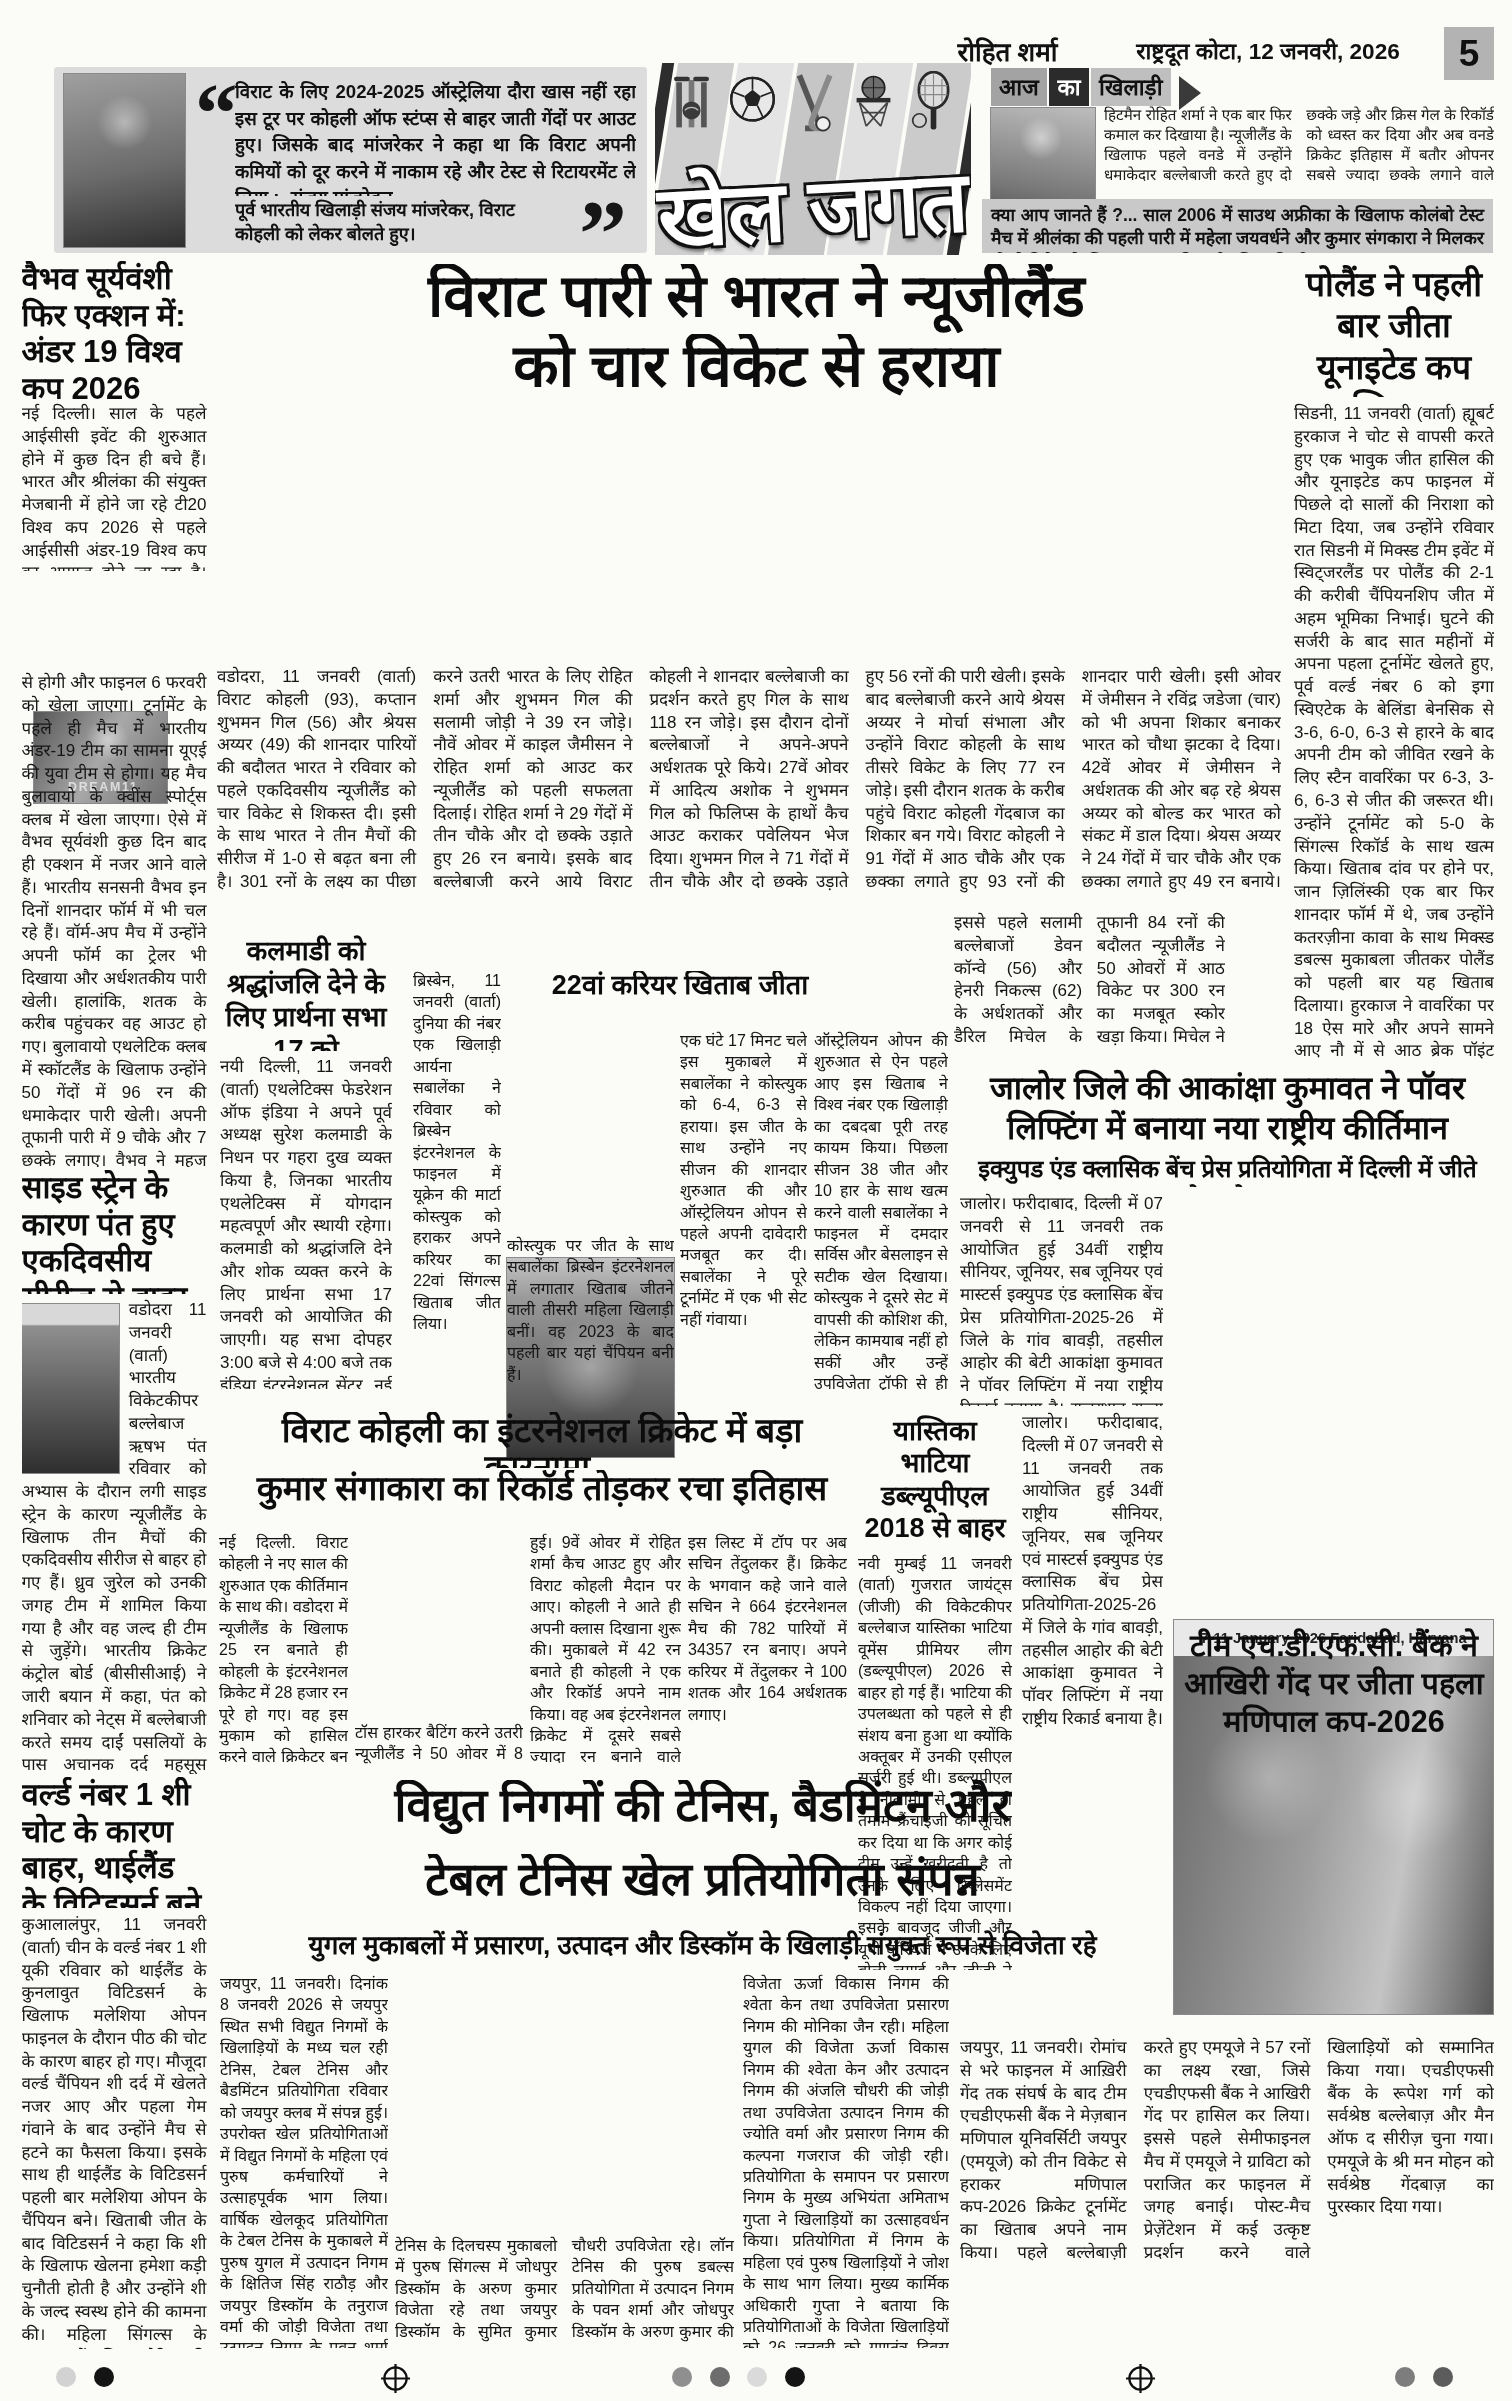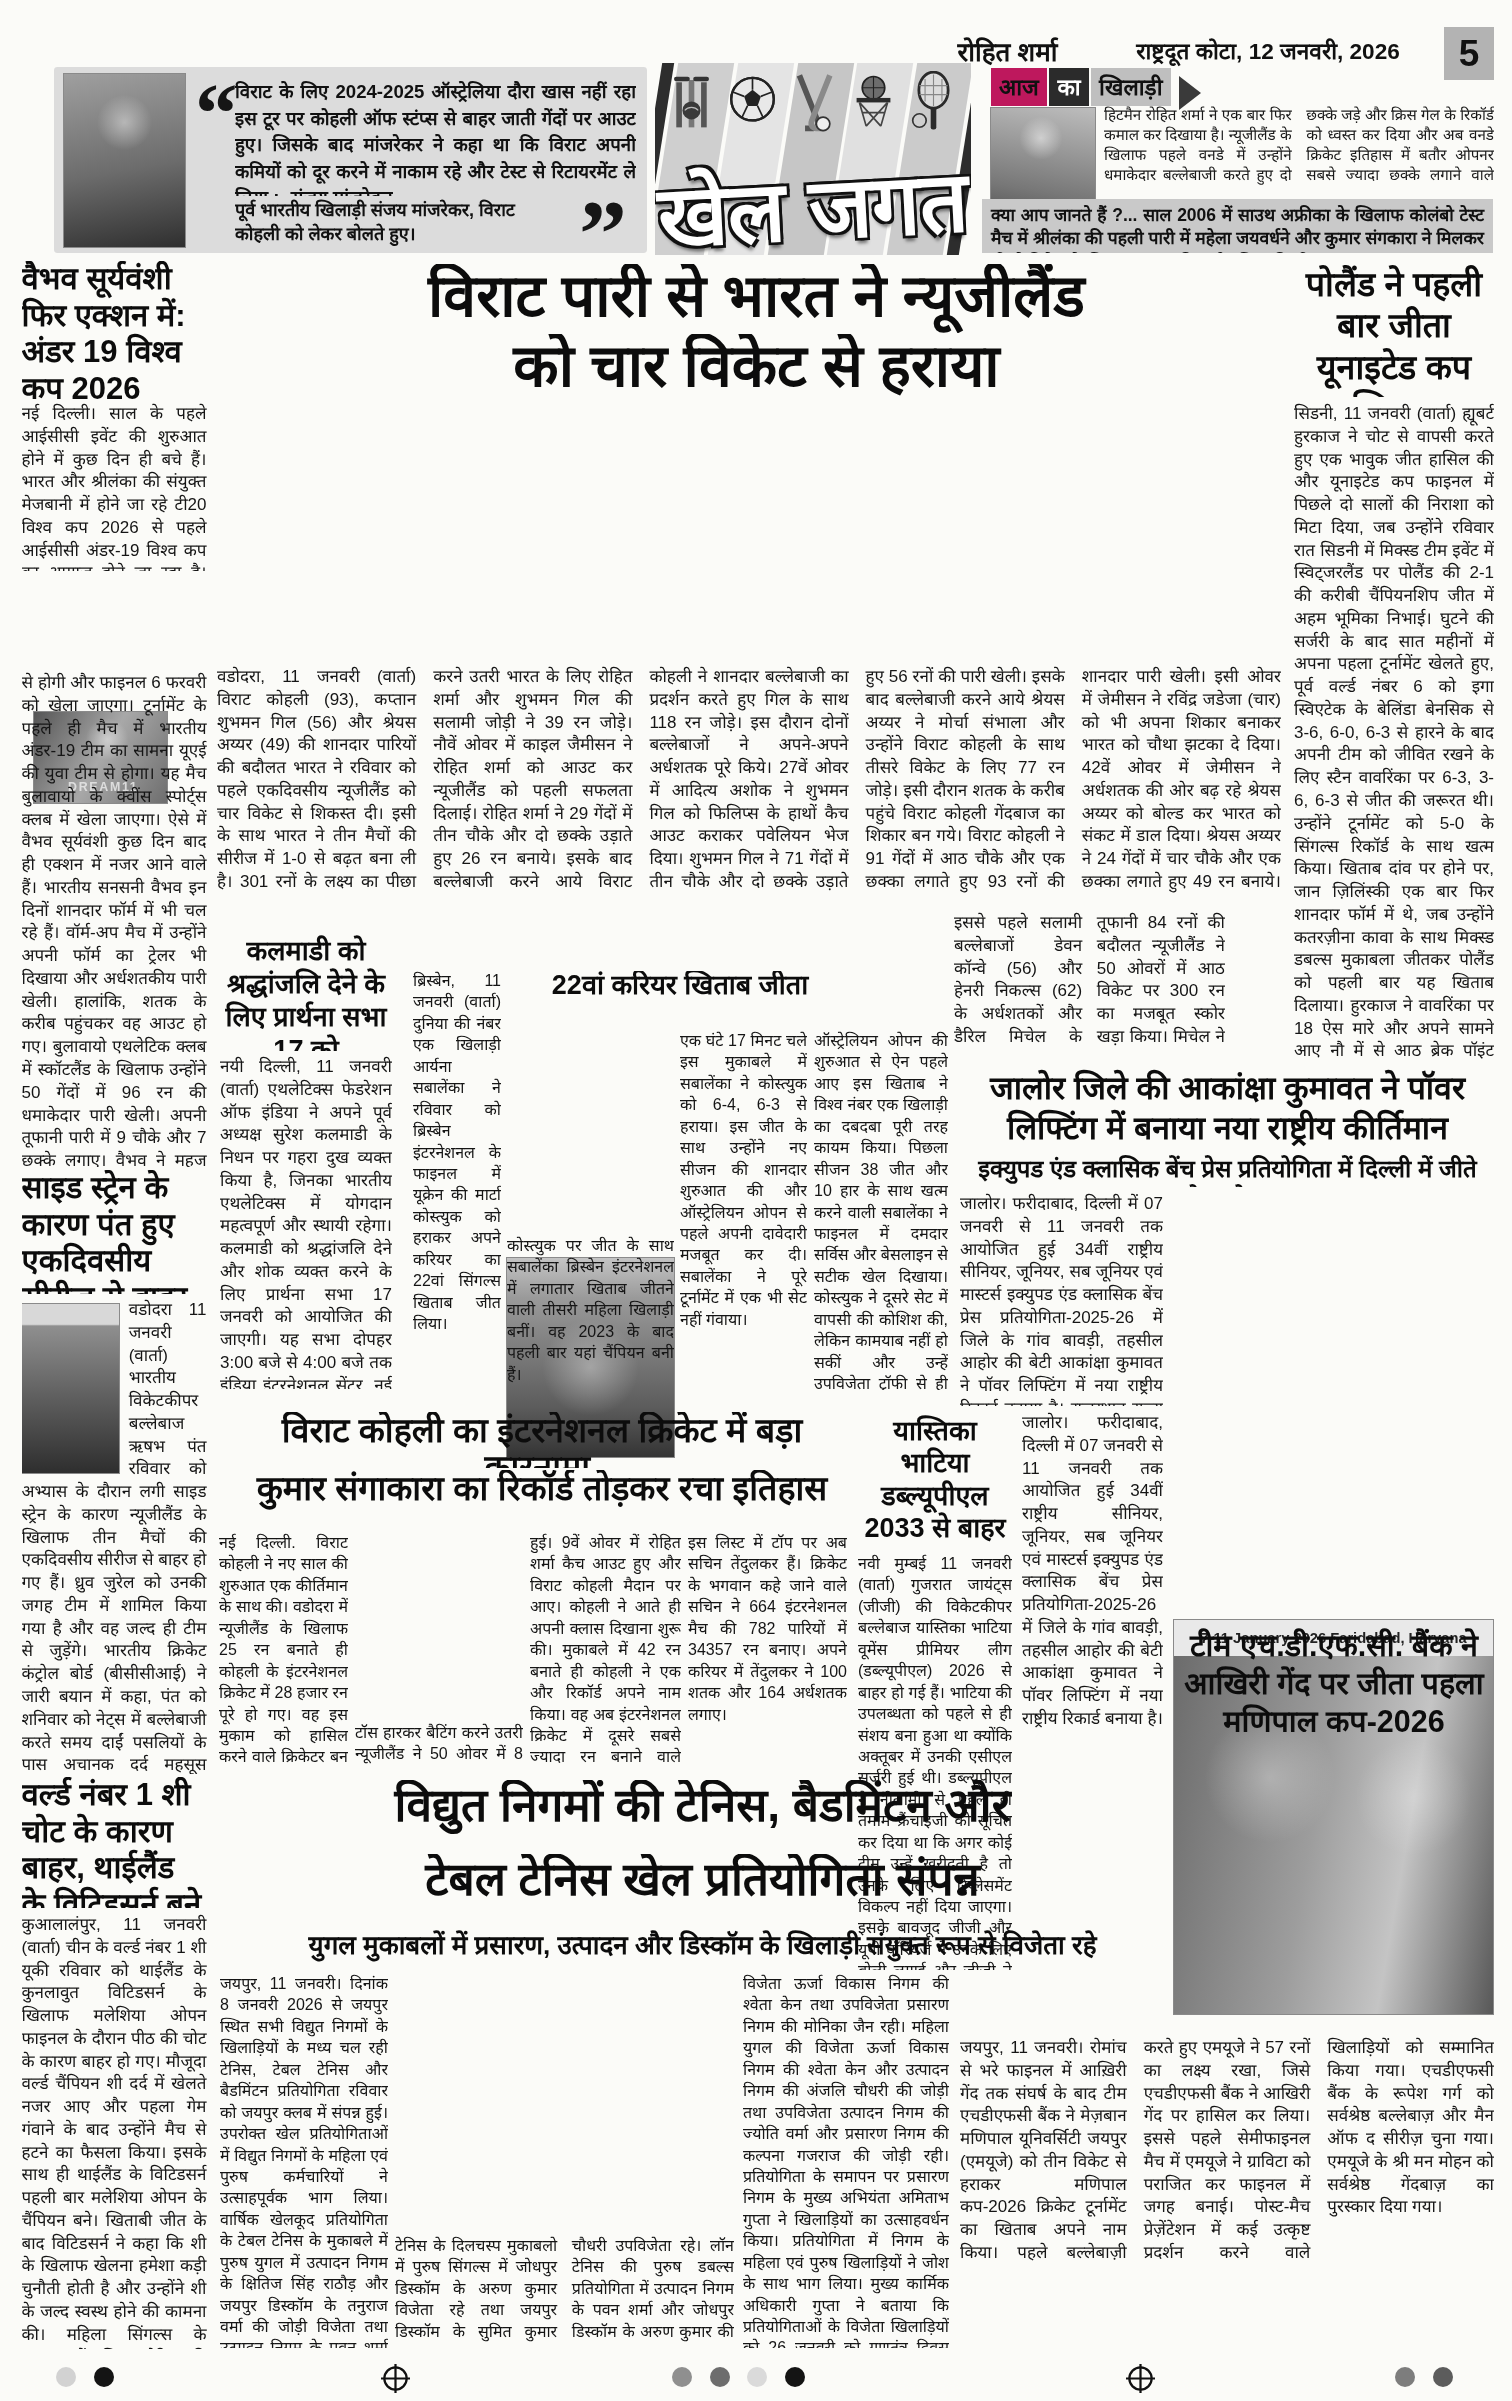--- a/index.html
+++ b/index.html
@@ -96,21 +96,21 @@
     <svg class="abs" style="left:253px;top:8px" width="51" height="63" viewBox="0 0 90 112">
       <ellipse cx="45" cy="34" rx="26" ry="32" fill="#ddd" stroke="#2a2a2a" stroke-width="5"></ellipse>
       <path d="M30 14 V54 M45 6 V62 M60 14 V54 M20 26 H70 M20 42 H70" stroke="#888" stroke-width="2"></path>
       <rect x="40" y="64" width="10" height="40" rx="4" fill="#2a2a2a"></rect>
       <circle cx="20" cy="88" r="12" fill="#cfcfcf" stroke="#333" stroke-width="3"></circle>
     </svg>
     <div class="masthead-title abs" style="left:0;top:85px;width:100%;text-align:center;font-size:85px;transform:rotate(-3deg)">खेल जगत</div>
   </section>
 
   <div class="abs" style="left:991px;top:68px">
-    <span class="label-box" style="background:#be185d;color:#111">आज</span>
+    <span class="label-box" style="background:#a3a3a3;color:#111">आज</span>
     <span class="label-box" style="background:#2b2b2b;color:#fff">का</span>
     <span class="label-box" style="background:#bfbfbf;color:#111">खिलाड़ी</span>
     <span style="display:inline-block;width:0;height:0;border-left:22.6px solid #3a3a3a;border-top:17px solid transparent;border-bottom:17px solid transparent;vertical-align:middle;margin-left:5.6px"></span>
   </div>
   <div class="photo ph-d abs" style="left:991px;top:108px;width:104px;height:137px"></div>
   <div class="bt-sm cols-2 abs" style="left:1104px;top:105px;width:390px;height:89px">हिटमैन रोहित शर्मा ने एक बार फिर कमाल कर दिखाया है। न्यूजीलैंड के खिलाफ पहले वनडे में उन्होंने धमाकेदार बल्लेबाजी करते हुए दो छक्के जड़े और क्रिस गेल के रिकॉर्ड को ध्वस्त कर दिया और अब वनडे क्रिकेट इतिहास में बतौर ओपनर सबसे ज्यादा छक्के लगाने वाले दुनिया के नंबर 1 बल्लेबाज बन गए है। क्रिस गेल ने बतौर ओपनर वनडे में कुल 328 छक्के (274 पारियों में) लगाए थे, लेकिन अब रोहित शर्मा ने इस रिकॉर्ड को पीछे छोड़ दिया है। उन्होंने 329 छक्के लगा दिए हैं और वह अब वनडे क्रिकेट में ओपनर के रूप में सबसे ज्यादा छक्के मारने वाले बल्लेबाज बन गए है।</div>
   <div class="abs" style="left:982px;top:199px;width:511px;height:54px;background:#c9c9c9;padding:4.5px 9px;font-size:17.5px;font-weight:700;line-height:1.35;text-align:justify;overflow:hidden">क्या आप जानते हैं ?... साल 2006 में साउथ अफ्रीका के खिलाफ कोलंबो टेस्ट मैच में श्रीलंका की पहली पारी में महेला जयवर्धने और कुमार संगकारा ने मिलकर तीसरे विकेट के लिए 624 रन की पार्टनरशिप की थी</div>
 
   <h1 class="hl abs" style="left:237px;top:264px;width:1039px;height:69px;font-size:59px;line-height:1.1">विराट पारी से भारत ने न्यूजीलैंड</h1>
   <h1 class="hl abs" style="left:237px;top:334px;width:1039px;height:69px;font-size:59px;line-height:1.1">को चार विकेट से हराया</h1>
@@ -149,21 +149,21 @@
   <div class="bt abs" style="left:814px;top:1030px;width:134px;height:360px;font-size:16px">ऑस्ट्रेलियन ओपन की शुरुआत से ऐन पहले आए इस खिताब ने विश्व नंबर एक खिलाड़ी का दबदबा पूरी तरह कायम किया। पिछला सीजन 38 जीत और 10 हार के साथ खत्म करने वाली सबालेंका ने फाइनल में दमदार सर्विस और बेसलाइन से सटीक खेल दिखाया। कोस्त्युक ने दूसरे सेट में वापसी की कोशिश की, लेकिन कामयाब नहीं हो सकीं और उन्हें उपविजेता ट्रॉफी से ही संतोष करना पड़ा।</div>
 
   <h2 class="hl abs" style="left:960px;top:1068px;width:535px;height:82px;font-size:32px;line-height:1.25">जालोर जिले की आकांक्षा कुमावत ने पॉवर लिफ्टिंग में बनाया नया राष्ट्रीय कीर्तिमान</h2>
   <h3 class="hl abs" style="left:960px;top:1155px;width:535px;height:32px;font-size:24px;line-height:1.2">इक्युपड एंड क्लासिक बेंच प्रेस प्रतियोगिता में दिल्ली में जीते गोल्ड मेडल</h3>
   <div class="photo ph-f abs" style="left:1174px;top:1193px;width:319px;height:394px">
     <div style="position:absolute;left:0;top:0;width:100%;height:36px;background:#e9e9e9;color:#222;font-size:14.7px;font-weight:700;text-align:center;line-height:36px">7-11 January 2026 Faridabad, Haryana</div>
   </div>
   <div class="bt abs" style="left:960px;top:1193px;width:203px;height:213px">जालोर। फरीदाबाद, दिल्ली में 07 जनवरी से 11 जनवरी तक आयोजित हुई 34वीं राष्ट्रीय सीनियर, जूनियर, सब जूनियर एवं मास्टर्स इक्युपड एंड क्लासिक बेंच प्रेस प्रतियोगिता-2025-26 में जिले के गांव बावड़ी, तहसील आहोर की बेटी आकांक्षा कुमावत ने पॉवर लिफ्टिंग में नया राष्ट्रीय रिकार्ड बनाया है। राजस्थान राज्य पावरलिफ्टिंग संघ के सचिव विनोद साहू ने बताया कि सब जूनियर बालिका टीम का नेतृत्व कर रही आकांक्षा कुमावत ने 57 किलोग्राम भार वर्ग में 77.5 किलोग्राम वजन उठाकर गोल्ड मेडल जीता है। आकांक्षा ने 57 किलोग्राम भार वर्ग में 77.5 किलोग्राम भार उठाकर नया राष्ट्रीय कीर्तिमान बनाया है, इससे पहले यह रिकॉर्ड 72.5 किलोग्राम भार का था।</div>
   <div class="bt abs" style="left:1022px;top:1412px;width:141px;height:316px">जालोर। फरीदाबाद, दिल्ली में 07 जनवरी से 11 जनवरी तक आयोजित हुई 34वीं राष्ट्रीय सीनियर, जूनियर, सब जूनियर एवं मास्टर्स इक्युपड एंड क्लासिक बेंच प्रेस प्रतियोगिता-2025-26 में जिले के गांव बावड़ी, तहसील आहोर की बेटी आकांक्षा कुमावत ने पॉवर लिफ्टिंग में नया राष्ट्रीय रिकार्ड बनाया है। राजस्थान राज्य पावरलिफ्टिंग संघ के सचिव विनोद साहू ने बताया कि सब जूनियर बालिका टीम का नेतृत्व कर रही आकांक्षा कुमावत ने 57 किलोग्राम भार वर्ग में 77.5 किलोग्राम वजन उठाकर गोल्ड मेडल जीता है। आकांक्षा ने 57 किलोग्राम भार वर्ग में 77.5 किलोग्राम भार उठाकर नया राष्ट्रीय कीर्तिमान बनाया है, इससे पहले यह रिकॉर्ड 72.5 किलोग्राम भार का था।</div>
 
-  <h2 class="hl abs" style="left:858px;top:1415px;width:154px;height:131px;font-size:27px;line-height:1.2">यास्तिका भाटिया डब्ल्यूपीएल 2033 से बाहर</h2>
+  <h2 class="hl abs" style="left:858px;top:1415px;width:154px;height:131px;font-size:27px;line-height:1.2">यास्तिका भाटिया डब्ल्यूपीएल 2018 से बाहर</h2>
   <div class="bt abs" style="left:858px;top:1553px;width:154px;height:417px;font-size:16px">नवी मुम्बई 11 जनवरी (वार्ता) गुजरात जायंट्स (जीजी) की विकेटकीपर बल्लेबाज यास्तिका भाटिया वूमेंस प्रीमियर लीग (डब्ल्यूपीएल) 2026 से बाहर हो गई हैं। भाटिया की उपलब्धता को पहले से ही संशय बना हुआ था क्योंकि अक्तूबर में उनकी एसीएल सर्जरी हुई थी। डब्ल्यूपीएल ने नीलामी से पहले ही तमाम फ्रैंचाइजी को सूचित कर दिया था कि अगर कोई टीम उन्हें खरीदती है तो उनके लिए रिप्लेसमेंट विकल्प नहीं दिया जाएगा। इसके बावजूद जीजी और यूपी वॉरियर्ज ने उनके लिए बोली लगाई और जीजी ने उन्हें खरीद लिया।</div>
 
   <h2 class="hl abs" style="left:237px;top:1470px;width:610px;height:56px;font-size:34px;line-height:1.1">कुमार संगाकारा  का रिकॉर्ड तोड़कर रचा इतिहास</h2>
   <h2 class="hl abs" style="left:237px;top:1412px;width:610px;height:56px;font-size:34px;line-height:1.1">विराट कोहली का इंटरनेशनल क्रिकेट में बड़ा कारनामा,</h2>
   <div class="bt abs" style="left:219px;top:1532px;width:129px;height:234px;font-size:16px">नई दिल्ली. विराट कोहली ने नए साल की शुरुआत एक कीर्तिमान के साथ की। वडोदरा में न्यूजीलैंड के खिलाफ 25 रन बनाते ही कोहली के इंटरनेशनल क्रिकेट में 28 हजार रन पूरे हो गए। वह इस मुकाम को हासिल करने वाले क्रिकेटर बन गए हैं। इससे पहले सचिन तेंदुलकर और कुमार संगाकारा के नाम यह रिकॉर्ड है। कोहली ने अपनी 624 पारियों में इस मुकाम को हासिल किया। मुकाबले की बात करें तो भारत के कप्तान गिल ने टॉस जीतकर गेंदबाजी का फैसला किया।</div>
 
   <div class="bt abs" style="left:355px;top:1722px;width:168px;height:44px;font-size:16px">टॉस हारकर बैटिंग करने उतरी न्यूजीलैंड ने 50 ओवर में 8 विकेट खोकर 300 रन बनाए। 301 रन चेज करने उतरी भारतीय टीम को रोहित शर्मा और गिल ने सधी हुई शुरुआत दिलाई।</div>
   <div class="bt abs" style="left:530px;top:1532px;width:151px;height:234px;font-size:16px">हुई। 9वें ओवर में रोहित शर्मा कैच आउट हुए और विराट कोहली मैदान पर आए। कोहली ने आते ही अपनी क्लास दिखाना शुरू की। मुकाबले में 42 रन बनाते ही कोहली ने एक और रिकॉर्ड अपने नाम किया। वह अब इंटरनेशनल क्रिकेट में दूसरे सबसे ज्यादा रन बनाने वाले बल्लेबाज बन गए हैं।</div>
   <div class="bt abs" style="left:688px;top:1532px;width:159px;height:234px;font-size:16px">इस लिस्ट में टॉप पर अब सचिन तेंदुलकर हैं। क्रिकेट के भगवान कहे जाने वाले सचिन ने 664 इंटरनेशनल मैच की 782 पारियों में 34357 रन बनाए। अपने करियर में तेंदुलकर ने 100 शतक और 164 अर्धशतक लगाए।</div>
 

